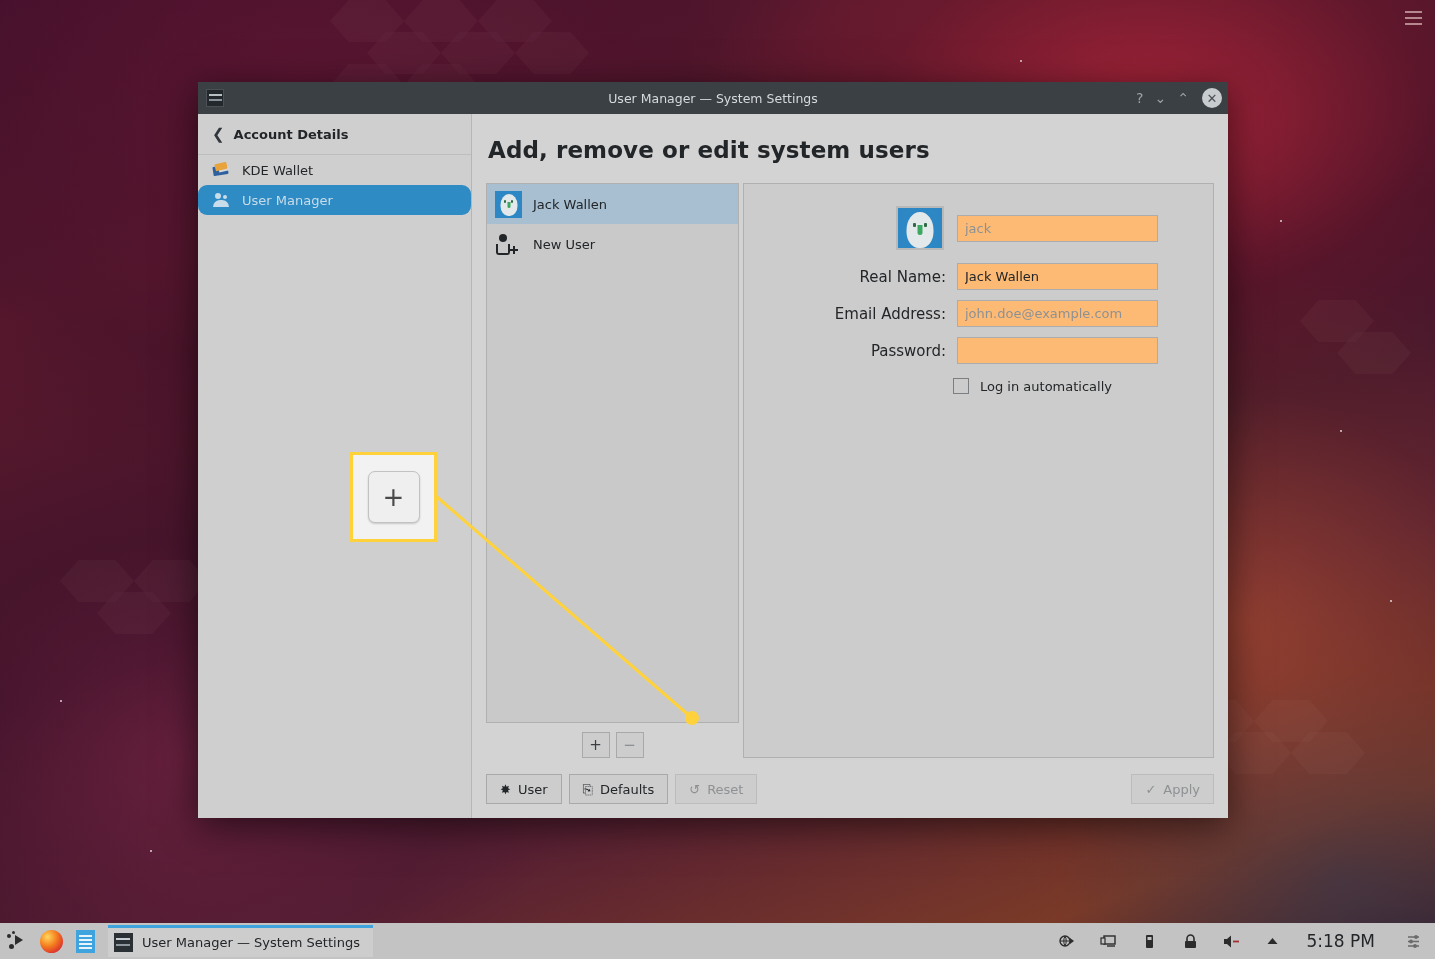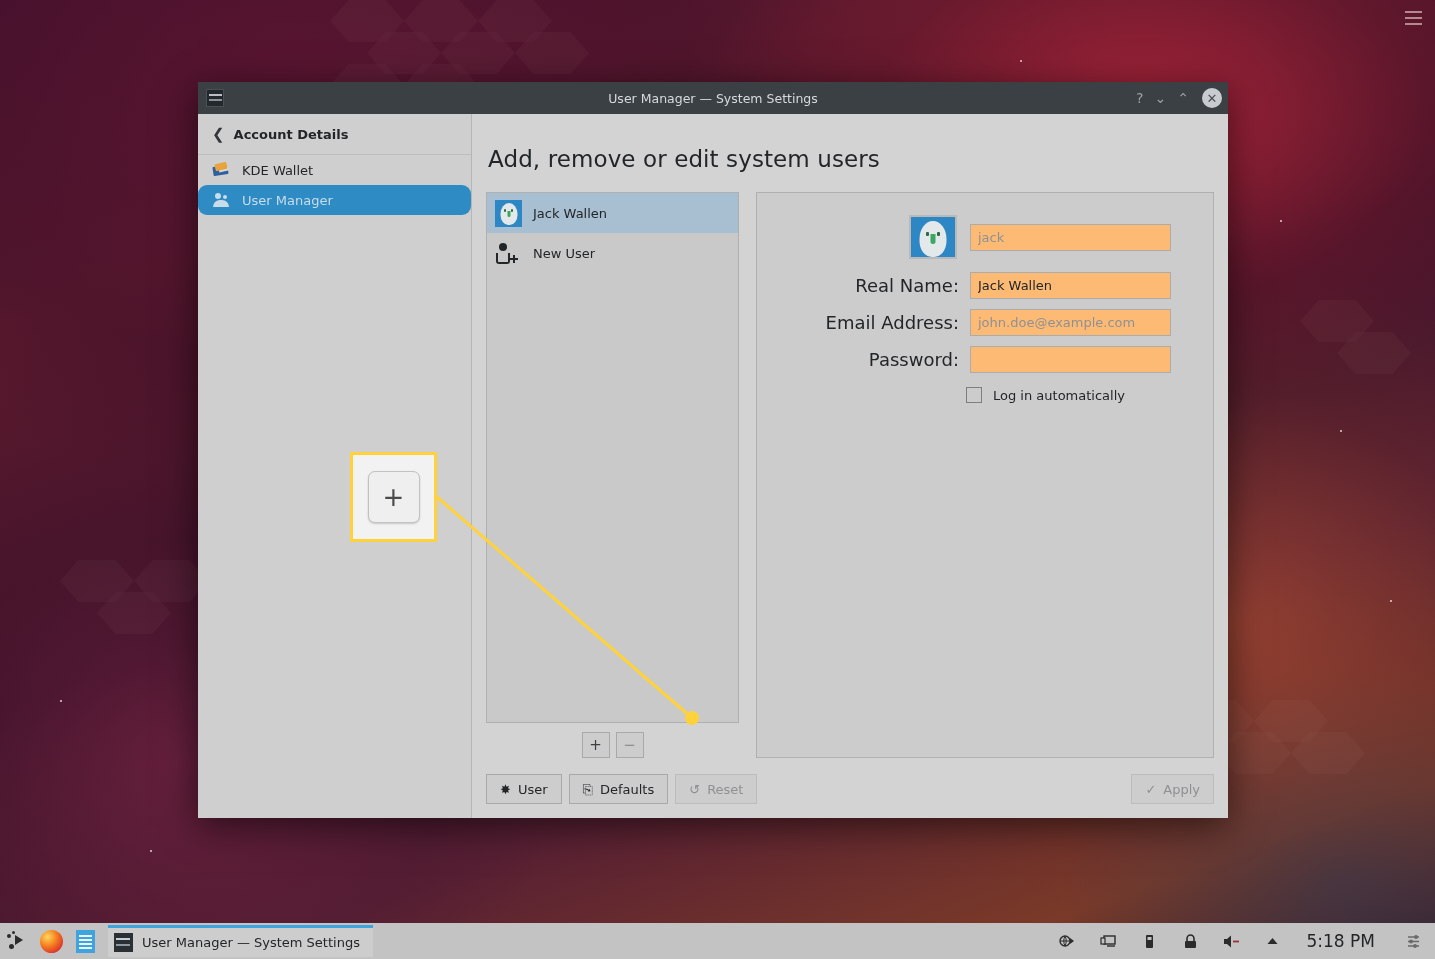--- a/index.html
+++ b/index.html
@@ -92,22 +92,22 @@
     border-radius:50%; background: currentColor;
     box-shadow: 7px 1px 0 -1px currentColor;
   }
   .ic-users::after {
     content:""; position:absolute; left:1px; top:9px; width:16px; height:7px;
     border-radius: 8px 8px 0 0; background: currentColor;
   }
 
   
   #main { flex: 1; display: flex; flex-direction: column; padding: 16px 14px 14px 14px; min-width: 0; }
-  #page-title { font-size: 23px; color: #232629; font-weight: normal; margin: 16px 0 20px 2px; letter-spacing: .1px; }
-  #panes { flex: 1; display: flex; gap: 17px; min-height: 0; }
+  #page-title { font-size: 23px; color: #232629; font-weight: bold; margin: 7px 0 20px 2px; letter-spacing: .1px; }
+  #panes { flex: 1; display: flex; gap: 4px; min-height: 0; }
 
   
   #list-col { width: 253px; display: flex; flex-direction: column; flex: none; }
   #user-list {
     flex: 1; background: #c9c9c9; border: 1px solid #b0b0b0;
     overflow: hidden; min-height: 0;
   }
   .user-row { height: 40px; display: flex; align-items: center; gap: 11px; padding-left: 8px; cursor: pointer; font-size: 13px; color: #232629; }
   .user-row.selected { background: #a7bfd1; }
   .avatar-sm { width: 27px; height: 27px; flex: none; background: #2d87c4; position: relative; overflow: hidden; }
@@ -132,21 +132,21 @@
     font-size: 15px; color: #3b3f42; cursor: pointer; line-height: 1;
   }
   .tool-btn.minus { color: #8b8f92; }
 
   
   #detail {
     flex: 1; background: #cccccc; border: 1px solid #b0b0b0;
     padding: 22px 0 0 0; min-width: 0;
   }
   .form-row { display: flex; align-items: center; margin-bottom: 10px; }
-  .form-label { width: 213px; text-align: right; padding-right: 11px; font-size: 18px; color: #232629; }
+  .form-label { width: 213px; text-align: right; padding-right: 11px; font-size: 15px; color: #232629; }
   .form-input {
     width: 201px; height: 27px; background: #fdba74; border: 1px solid #acacac;
     padding: 0 7px; font-size: 13px; color: #232629;
     font-family: "DejaVu Sans", "Liberation Sans", sans-serif;
   }
   .form-input::placeholder { color: #8e9194; }
   .form-input:disabled { color: #8e9194; }
   #avatar-row { display: flex; align-items: center; margin-bottom: 13px; }
   #avatar-spacer { width: 152px; flex: none; }
   #avatar-lg {

